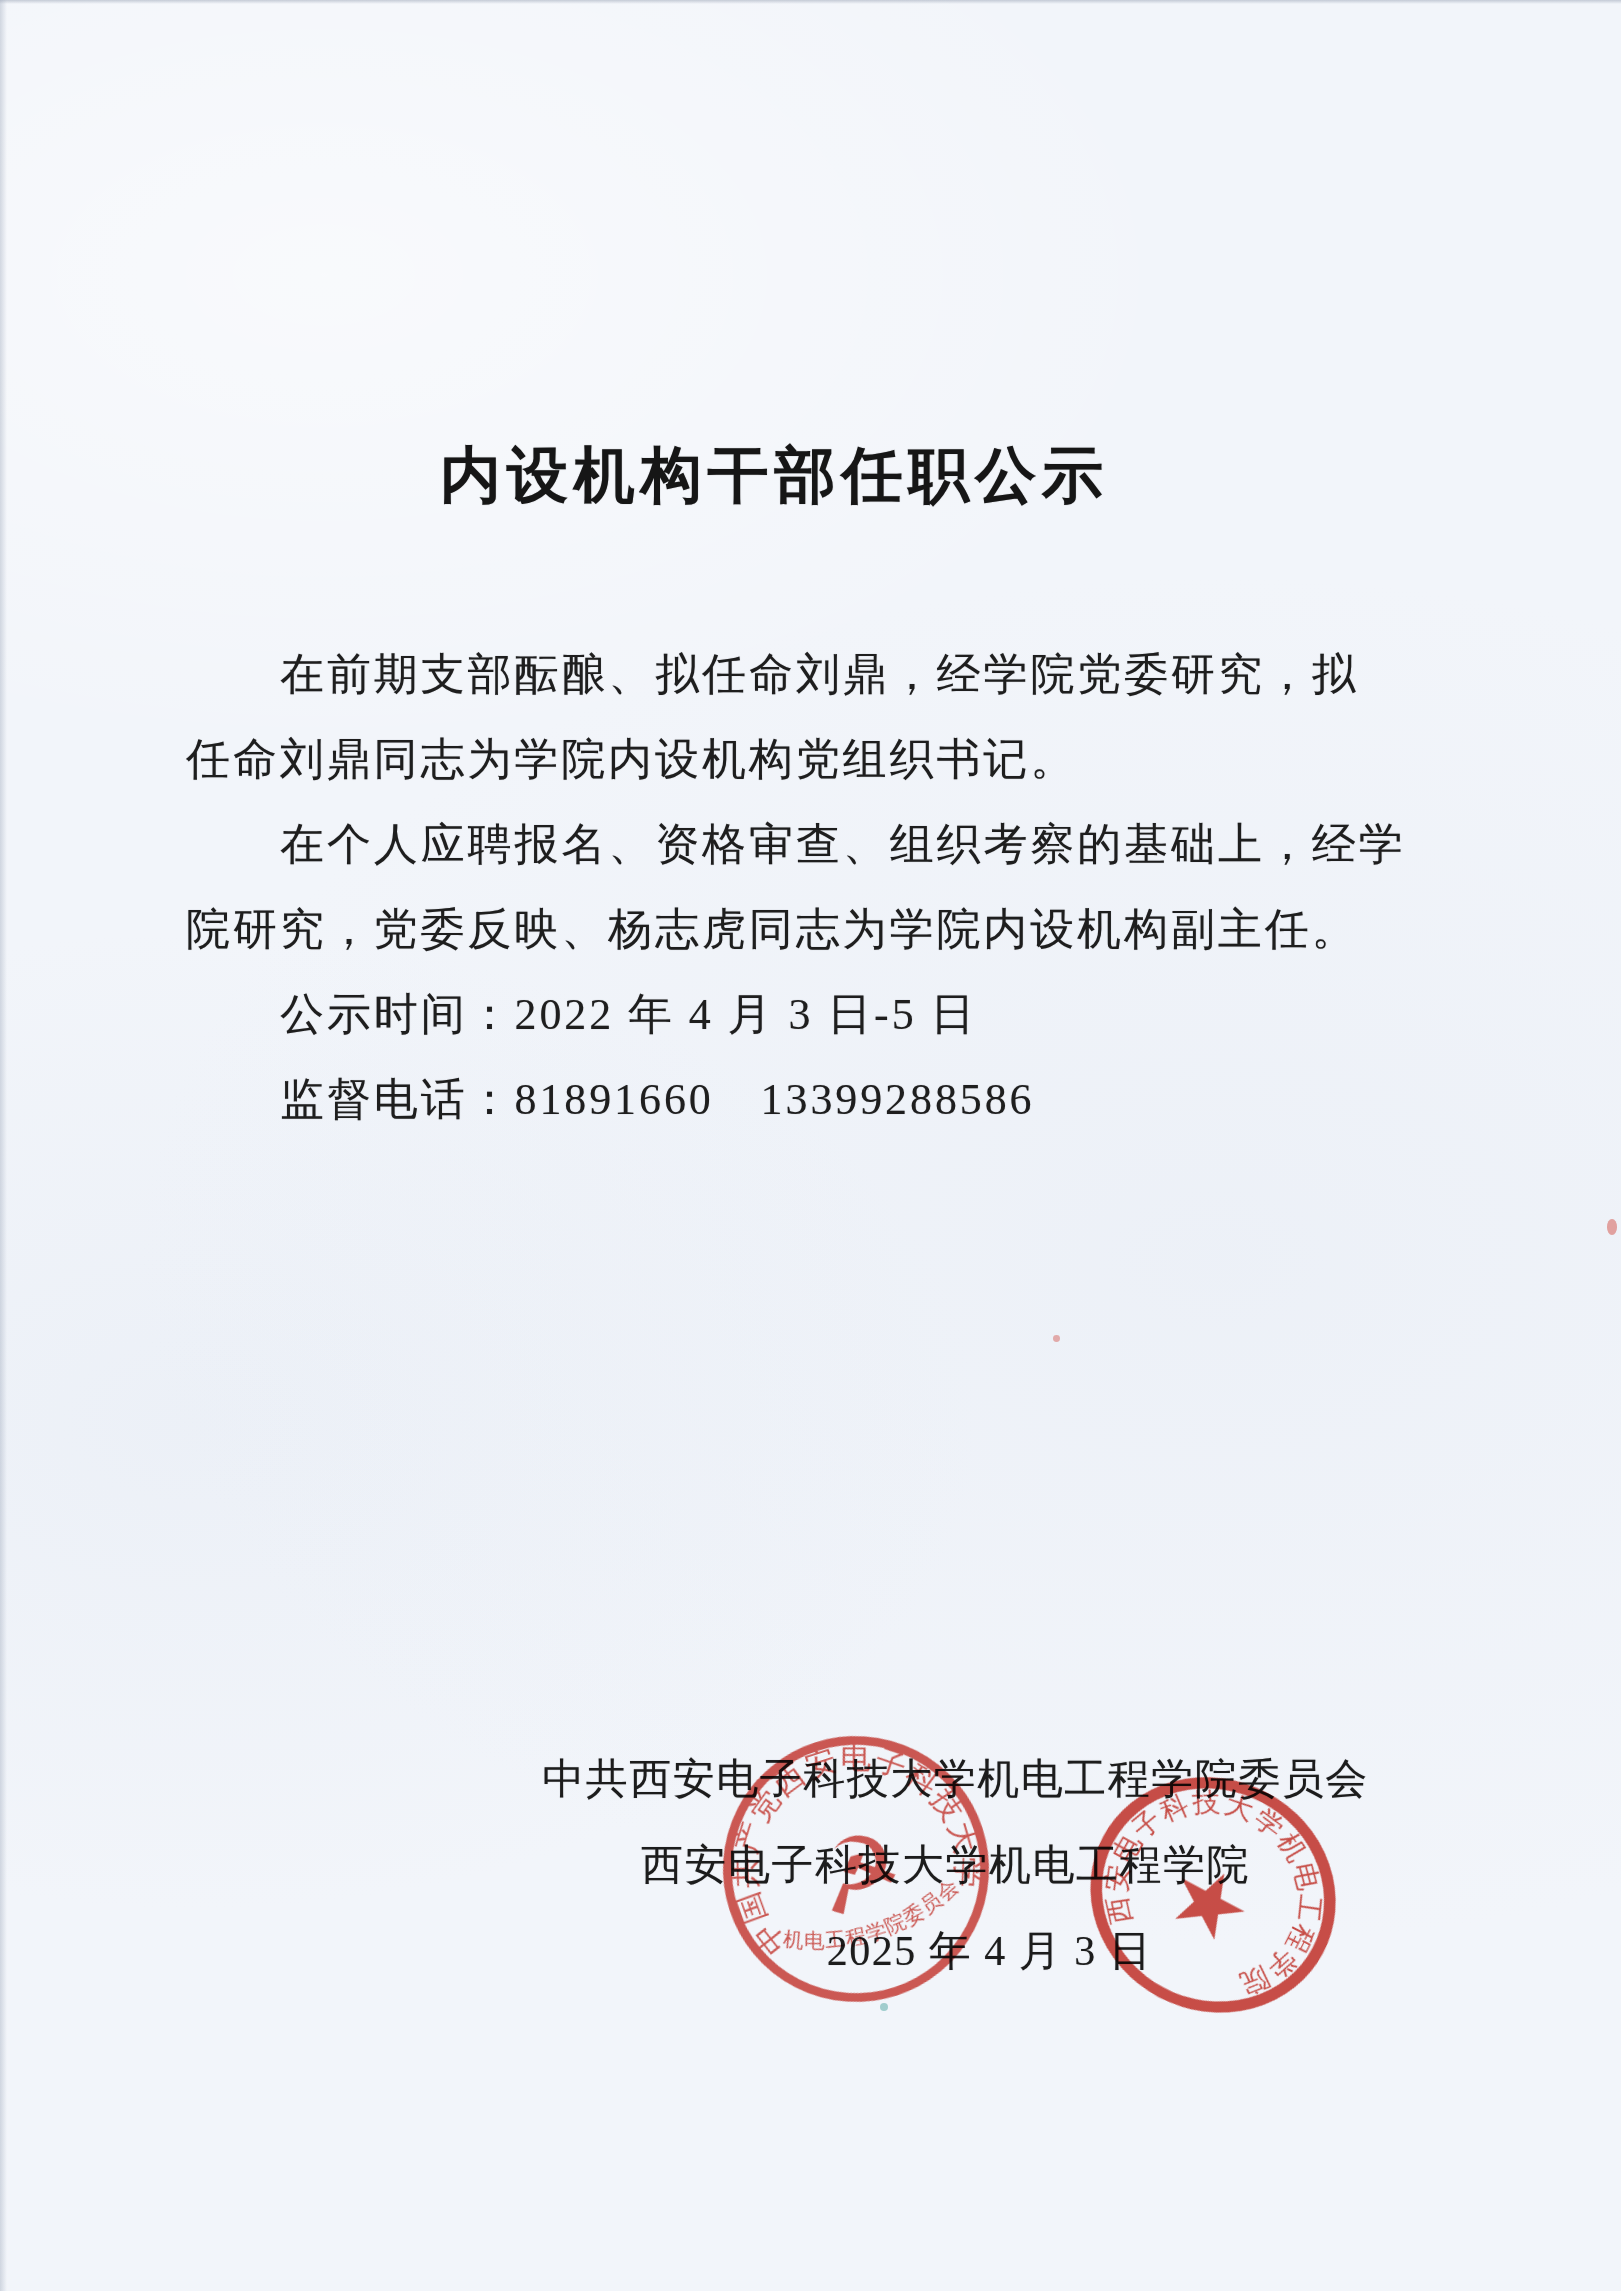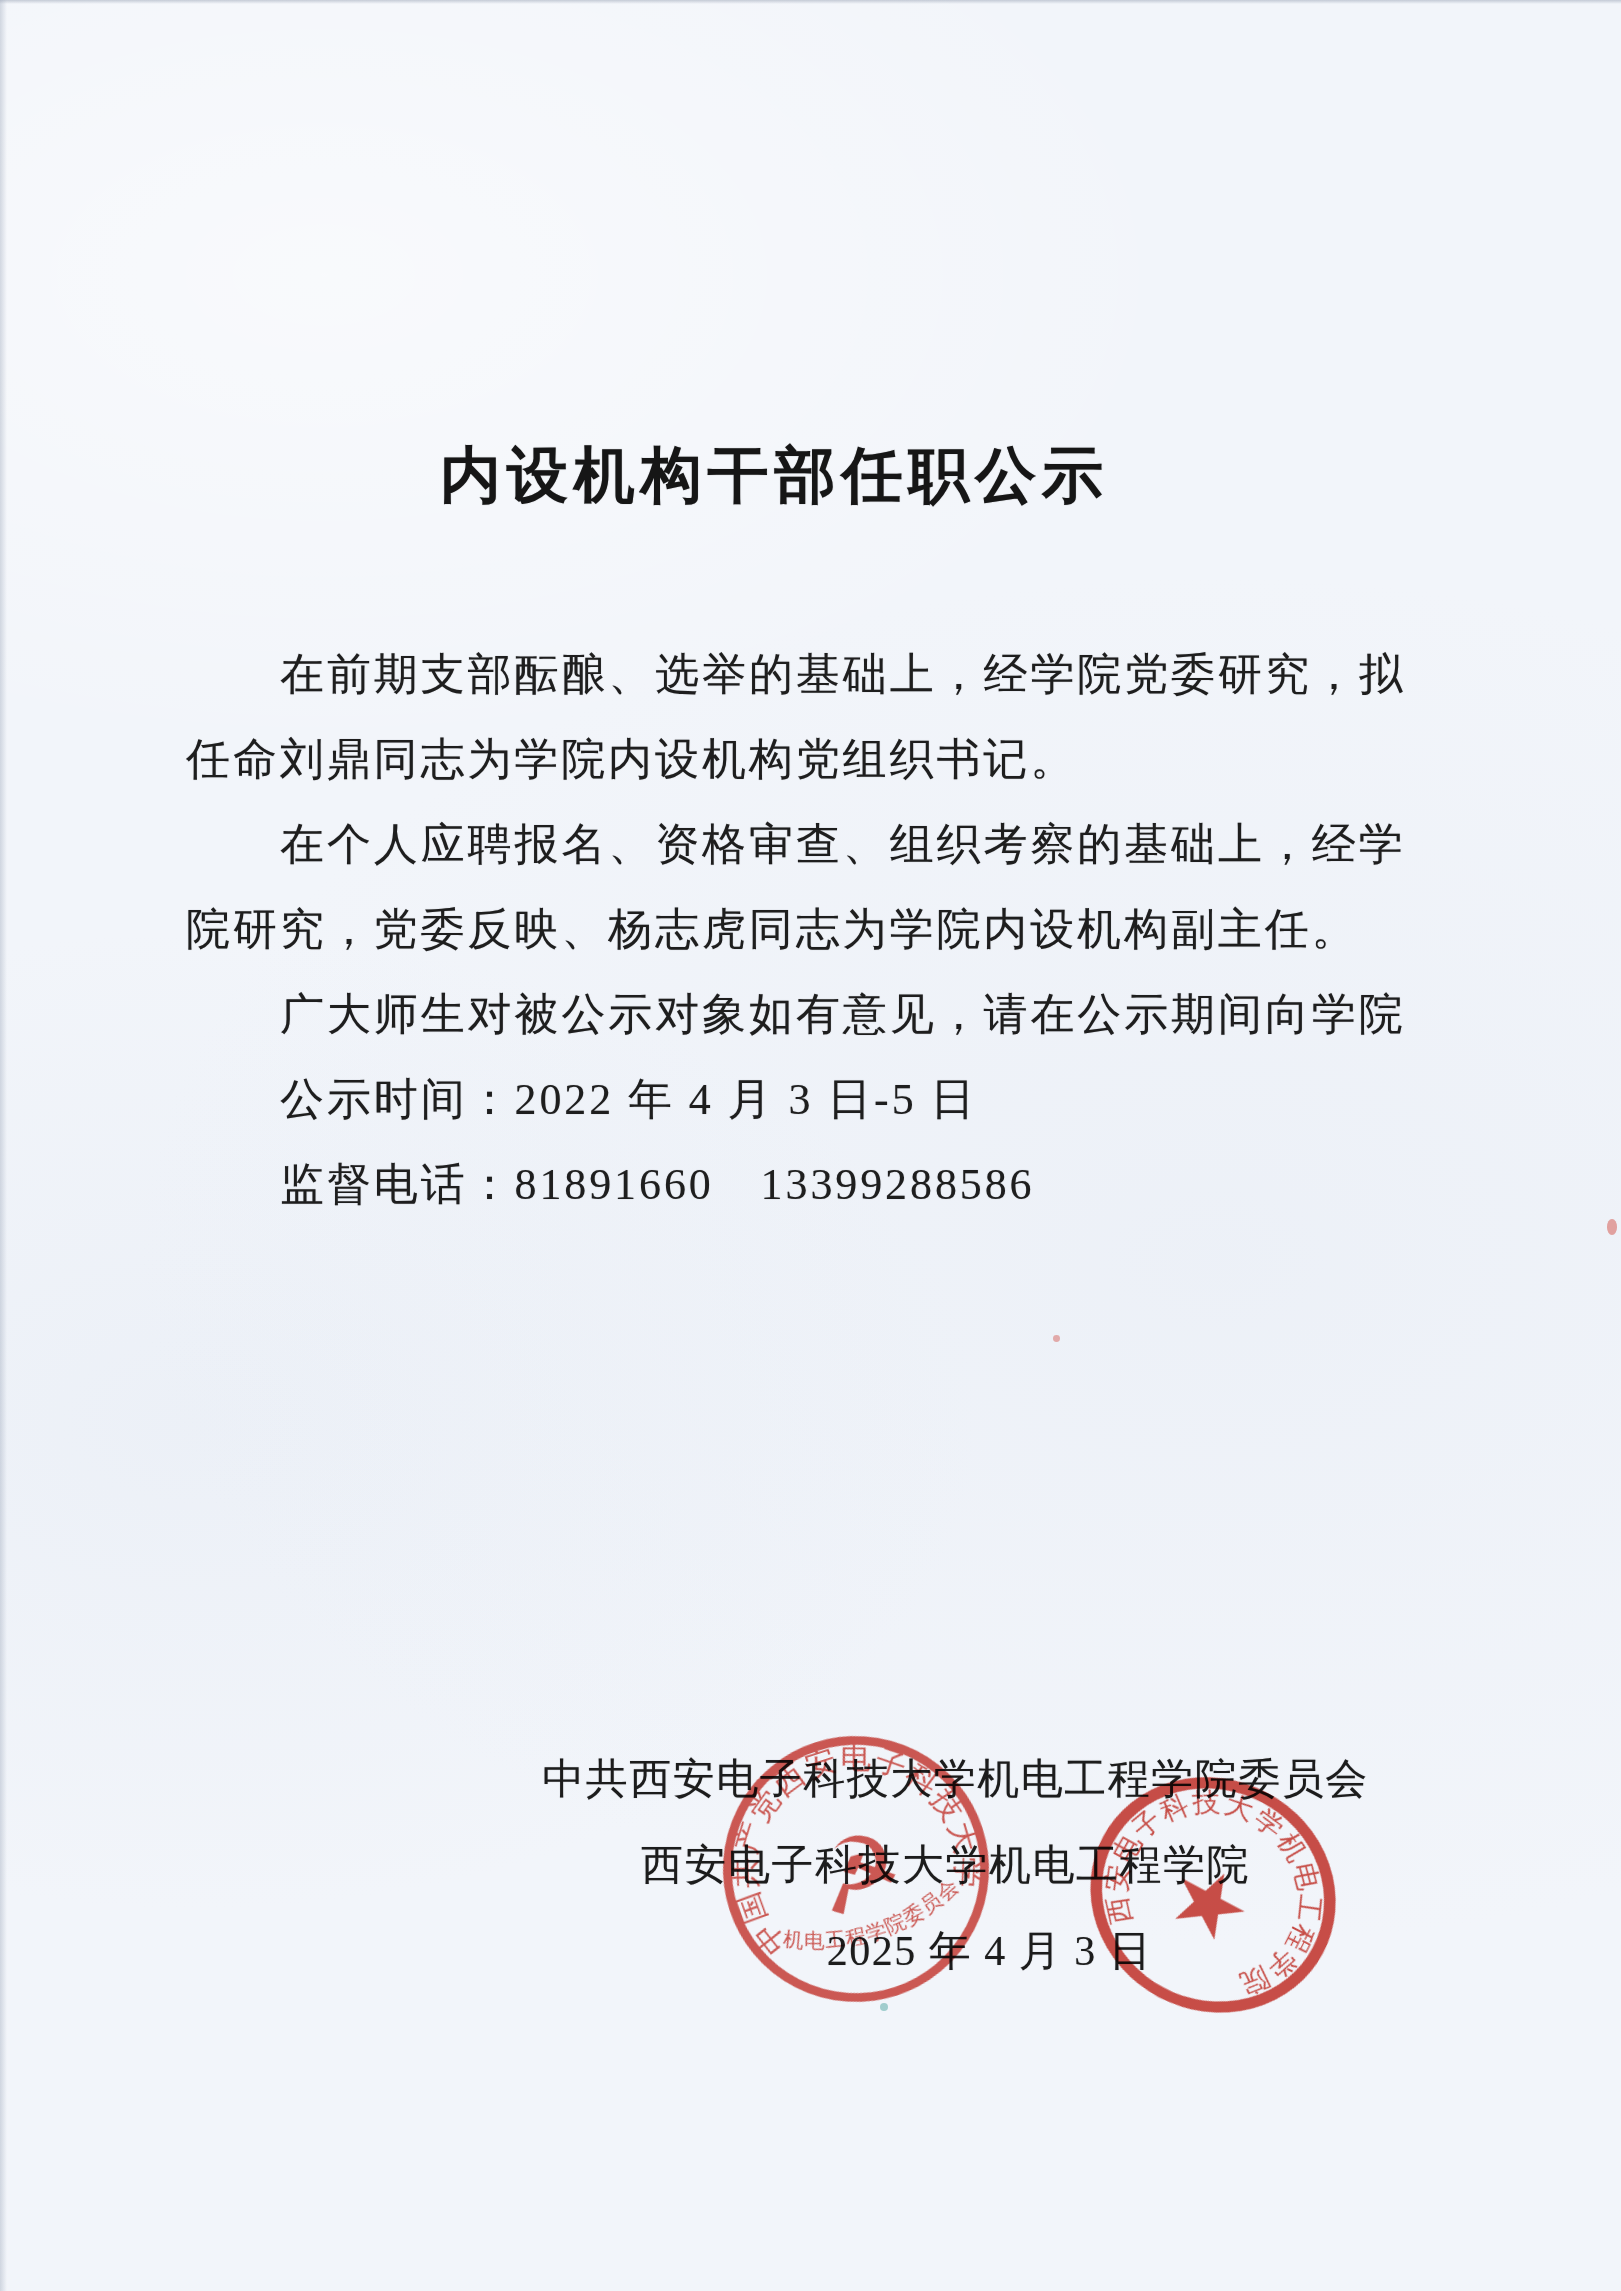--- a/index.html
+++ b/index.html
@@ -49,25 +49,24 @@
 </head>
 <body>
 
 <div class="page">
   <div class="edge-top"></div>
   <div class="edge-left"></div>
 
   <div class="doc-title">内设机构干部任职公示</div>
 
   <div class="doc-body">
-    <div class="line indent">在前期支部酝酿、选举的基础上，经学院党委研究，拟</div>
+    <div class="line indent">在前期支部酝酿、拟任命刘鼎，经学院党委研究，拟</div>
     <div class="line">任命刘鼎同志为学院内设机构党组织书记。</div>
     <div class="line indent">在个人应聘报名、资格审查、组织考察的基础上，经学</div>
     <div class="line">院研究，党委反映、杨志虎同志为学院内设机构副主任。</div>
-    <div class="line indent">广大师生对被公示对象如有意见，请在公示期间向学院</div>
     <div class="line indent">公示时间：2022 年 4 月 3 日-5 日</div>
     <div class="line indent">监督电话：81891660　13399288586</div>
   </div>
 
   <div class="sig-line sig-committee">中共西安电子科技大学机电工程学院委员会</div>
   <div class="sig-line sig-college">西安电子科技大学机电工程学院</div>
   <div class="sig-line sig-date">2025 年 4 月 3 日</div>
 
   <svg class="seal seal-party" viewBox="-160 -160 320 320" xmlns="http://www.w3.org/2000/svg">
     <defs>

